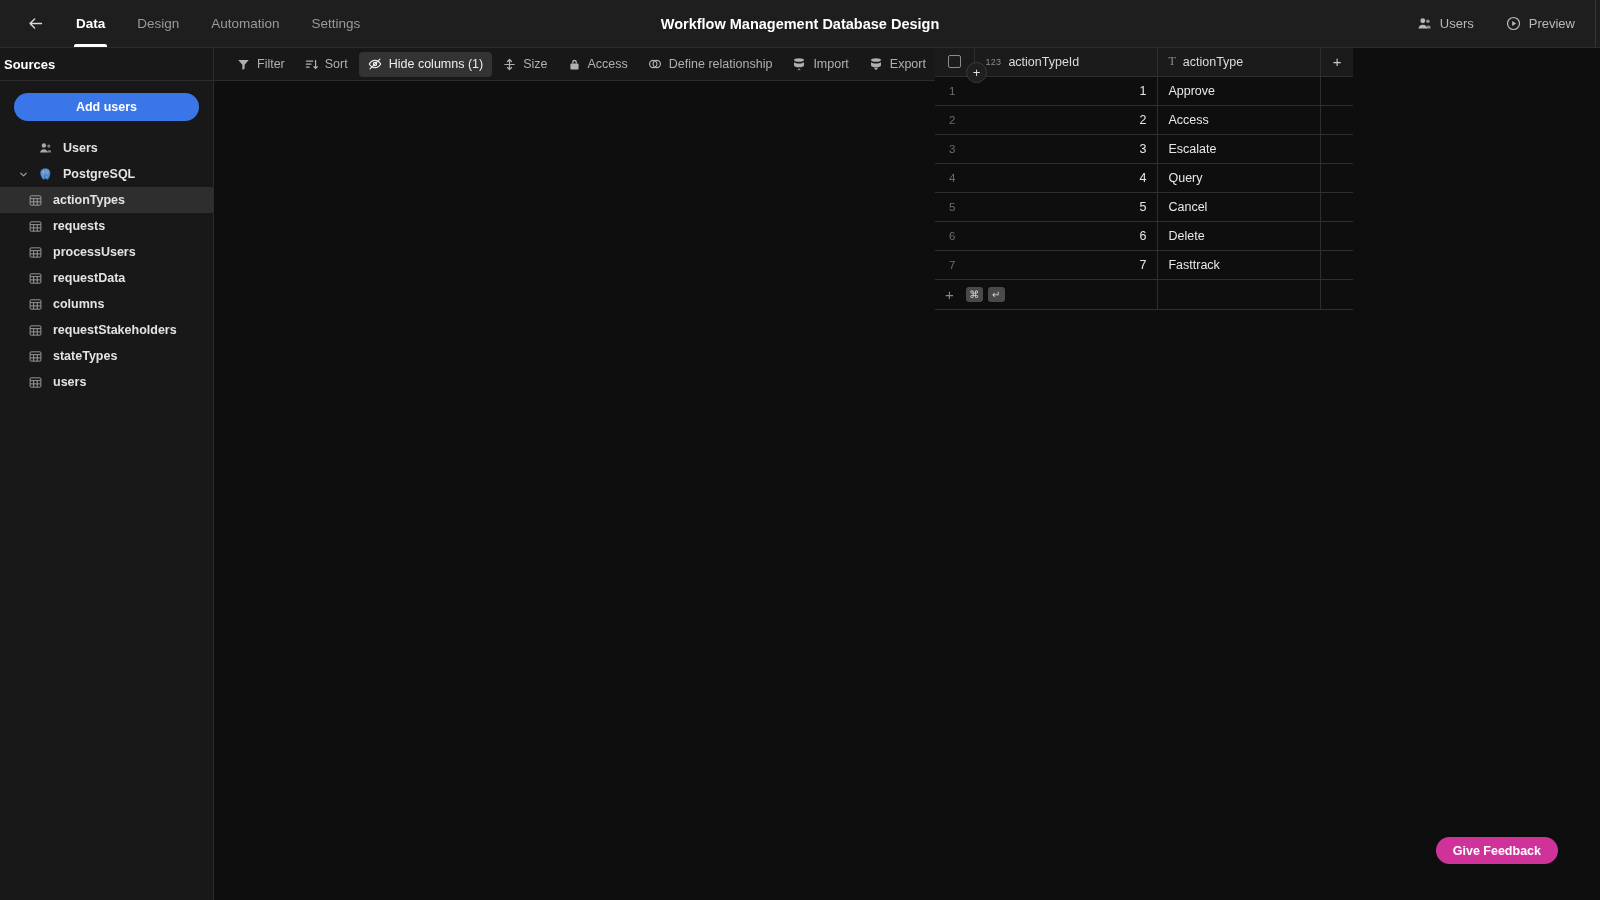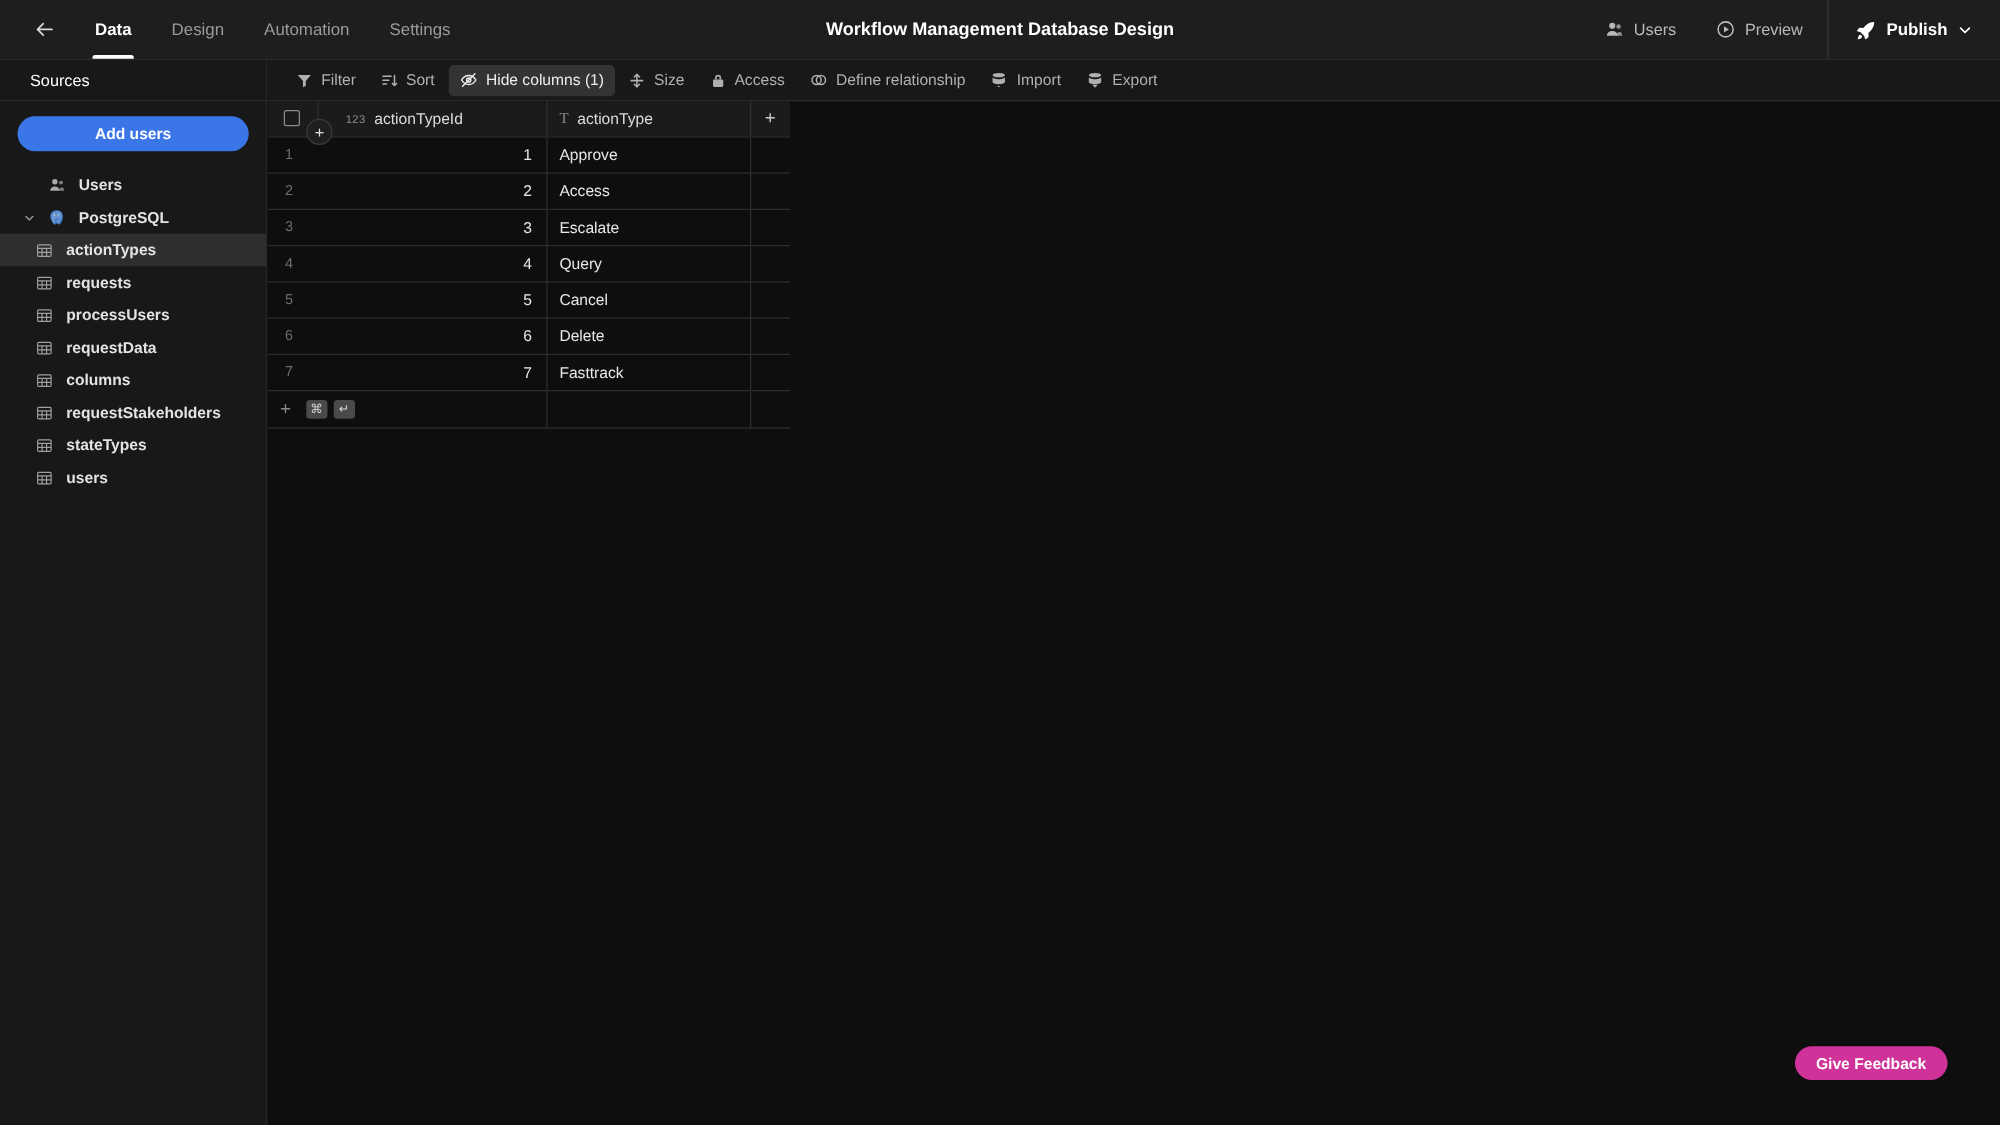--- a/index.html
+++ b/index.html
@@ -66,22 +66,22 @@
   
   .sidebar {
     width: 214px; flex: 0 0 214px;
     background: #181818;
     border-right: 1px solid #2b2b2b;
     display: flex; flex-direction: column;
   }
   .sidebar-head {
     height: 33px; flex: 0 0 33px;
     display: flex; align-items: center;
-    padding: 0 24px;
-    font-size: 13px; font-weight: normal; color: #ffffff;
+    padding: 0 4px;
+    font-size: 13px; font-weight: bold; color: #ffffff;
     border-bottom: 1px solid #2b2b2b;
   }
   .sidebar-body { padding-top: 12px; }
   .add-source-btn {
     display: block;
     margin: 0 14px 14px 14px;
     height: 28px; line-height: 28px;
     background: #3b76e8;
     border: none; border-radius: 14px;
     color: #ffffff; font-size: 12.5px; font-weight: bold;
@@ -93,21 +93,21 @@
     height: 26px; display: flex; align-items: center;
     gap: 9px; padding-left: 18px; cursor: pointer;
     font-size: 12.5px; font-weight: bold; color: #e3e3e3;
   }
   .src-item .chev { width: 10px; display: flex; align-items: center; justify-content: center; color: #9a9a9a; }
   .src-item.table-item { padding-left: 8px; }
   .src-item.table-item.selected { background: #2e2e2e; }
   .src-item .ic { width: 17px; display: flex; align-items: center; justify-content: center; flex: 0 0 17px; }
 
   
-  .main { flex: 1 1 auto; display: flex; flex-direction: column; min-width: 0; background: #0e0e0e; }
+  .main { flex: 1 1 auto; display: flex; flex-direction: row; min-width: 0; background: #0e0e0e; }
 
   .toolbar {
     height: 33px; flex: 0 0 33px;
     background: #181818;
     display: flex; align-items: center;
     padding-left: 14px; gap: 2px;
     border-bottom: 1px solid #2b2b2b;
   }
   .tool-btn {
     display: flex; align-items: center; gap: 7px;
@@ -132,21 +132,21 @@
   }
   .grid th { background: #1b1b1b; color: #dcdcdc; height: 28px; }
   .grid td { background: #0e0e0e; color: #e8e8e8; }
   .col-sel { width: 40px; }
   .col-id { width: 183px; }
   .col-type { width: 163px; }
   .col-plus { width: 32px; }
   th.th-plus, td.td-plus { border-right: none; }
   .hdr-cell { display: flex; align-items: center; gap: 7px; }
   .hdr-ic { color: #8d8d8d; display: flex; align-items: center; }
-  .ic123 { font-size: 9px; letter-spacing: .3px; font-weight: normal; margin-left: 12px; }
+  .ic123 { font-size: 9px; letter-spacing: .3px; font-weight: normal; }
   .icT { font-size: 12px; font-family: "Liberation Serif", serif; }
   .sel-box {
     width: 13px; height: 13px; border: 1.4px solid #8b8b8b;
     border-radius: 2px; margin: 0 auto; cursor: pointer;
   }
   td.rownum {
     color: #6d6d6d; font-size: 11.5px; text-align: left;
     border-right: none; padding-left: 14px;
   }
   td.num { text-align: right; border-left: none; padding-right: 11px; }
@@ -233,34 +233,20 @@
       <div class="tb-action">
         <span>
           <svg width="15" height="15" viewBox="0 0 16 16" fill="none" stroke="currentColor" stroke-width="1.3">
             <circle cx="8" cy="8" r="6.4"></circle>
             <path d="M6.6 5.4l4.2 2.6-4.2 2.6z" fill="currentColor" stroke="none"></path>
           </svg>
         </span>
         <span>Preview</span>
       </div>
       <div class="tb-divider"></div>
-      <div class="publish-group">
-        <span>
-          <svg width="16" height="16" viewBox="0 0 16 16" fill="currentColor">
-            <path d="M14.4 1.6c-3 .1-5.4 1.2-7.1 3L5.6 6.3 3 6.1c-.4 0-.7.1-.9.4L.8 8.1c-.3.4-.1.9.4 1l2 .5 3.2 3.2.5 2c.1.5.6.7 1 .4l1.6-1.3c.3-.2.4-.5.4-.9l-.2-2.6 1.7-1.7c1.8-1.7 2.9-4.1 3-7.1z"></path>
-            <path d="M2.2 12.3c-.7.7-1 3-1 3s2.3-.3 3-1c.5-.5.5-1.4 0-2s-1.5-.5-2 0z"></path>
-          </svg>
-        </span>
-        <span class="lbl">Publish</span>
-        <span>
-          <svg width="12" height="12" viewBox="0 0 12 12" fill="none" stroke="currentColor" stroke-width="1.4" stroke-linecap="round" stroke-linejoin="round">
-            <path d="M2.5 4.5L6 8l3.5-3.5"></path>
-          </svg>
-        </span>
-      </div>
     </div>
   </div>
 
   <div class="body-row">
 
     <div class="sidebar">
       <div class="sidebar-head">Sources</div>
       <div class="sidebar-body">
         <button class="add-source-btn">Add users</button>
 

